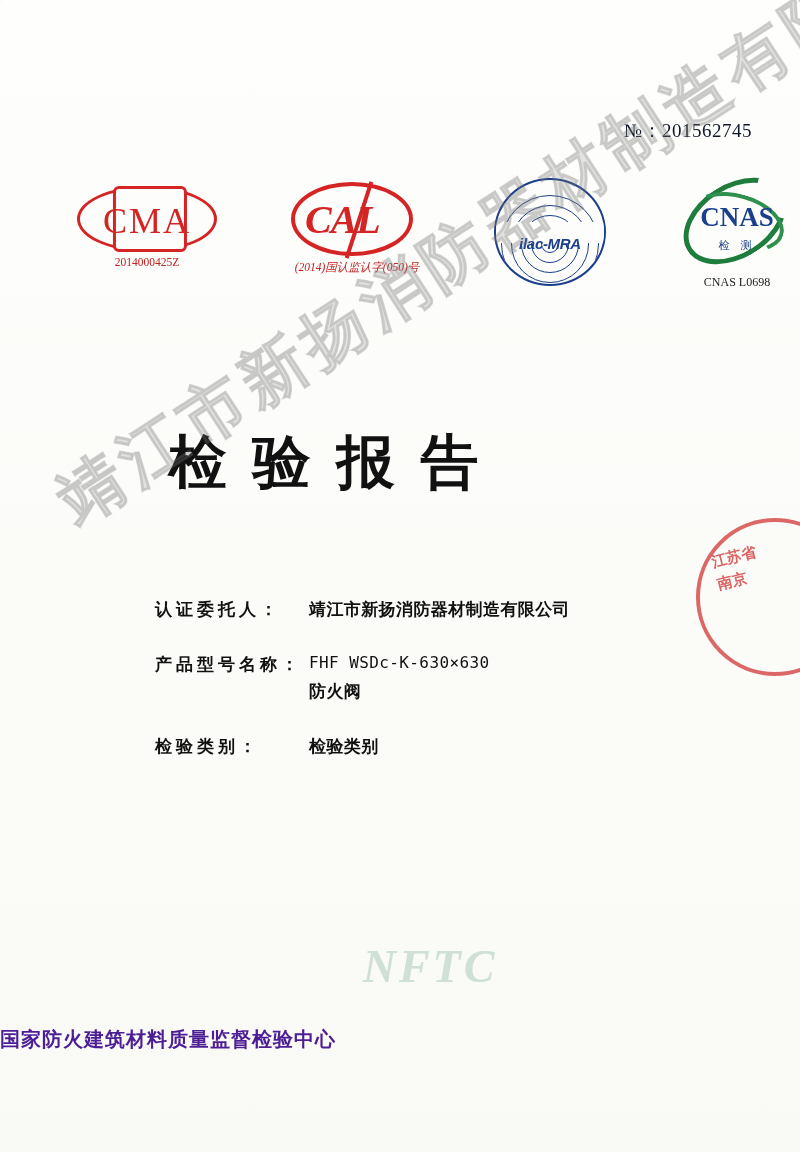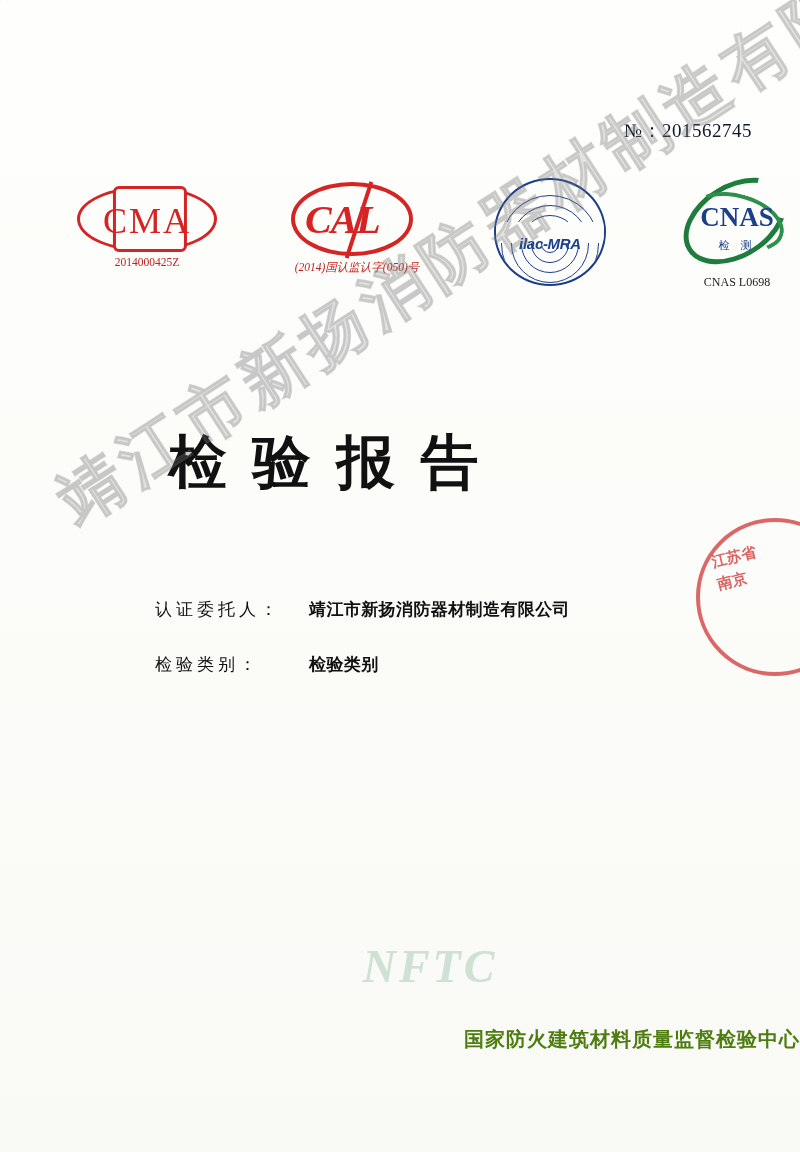--- a/index.html
+++ b/index.html
@@ -261,21 +261,21 @@
   }
   .field-row {
     display: flex;
     align-items: flex-start;
     margin-bottom: 32px;
     font-size: 17px;
     font-family: "DejaVu Sans", sans-serif;
     color: #111;
   }
   .field-label {
-    font-weight: normal;
+    font-weight: bold;
     white-space: nowrap;
     letter-spacing: 4px;
     min-width: 148px;
   }
   .field-value {
     font-weight: bold;
     letter-spacing: 0.4px;
     padding-left: 6px;
   }
   .field-value .line2 {
@@ -308,26 +308,26 @@
     color: #cfe0d4;
     padding-left: 30px;
   }
 
   
   .footer-org {
     position: absolute;
     top: 1026px;
     left: 0;
     width: 800px;
-    text-align: right;
+    text-align: left;
     font-family: "DejaVu Sans", sans-serif;
     font-weight: bold;
     font-size: 20px;
     letter-spacing: 1px;
-    color: #4d7c0f;
+    color: #4c1d95;
   }
 
   
   .watermark {
     position: absolute;
     left: 40px;
     top: 470px;
     width: 900px;
     transform: rotate(-33deg);
     transform-origin: 0 0;
@@ -419,20 +419,27 @@
 
   <div class="doc-title">检验报告</div>
 
   <div class="fields">
 
     <div class="field-row">
       <div class="field-label">认证委托人：</div>
       <div class="field-value">靖江市新扬消防器材制造有限公司</div>
     </div>
 
+    <div class="field-row">
+      <div class="field-label">产品型号名称：</div>
+      <div class="field-value mono">
+        <span>FHF WSDc-K-630×630</span>
+        <span class="line2">防火阀</span>
+      </div>
+    </div>
 
     <div class="field-row">
       <div class="field-label">检验类别：</div>
       <div class="field-value">检验类别</div>
     </div>
 
   </div>
 
   <div class="nftc">NFTC</div>
 

